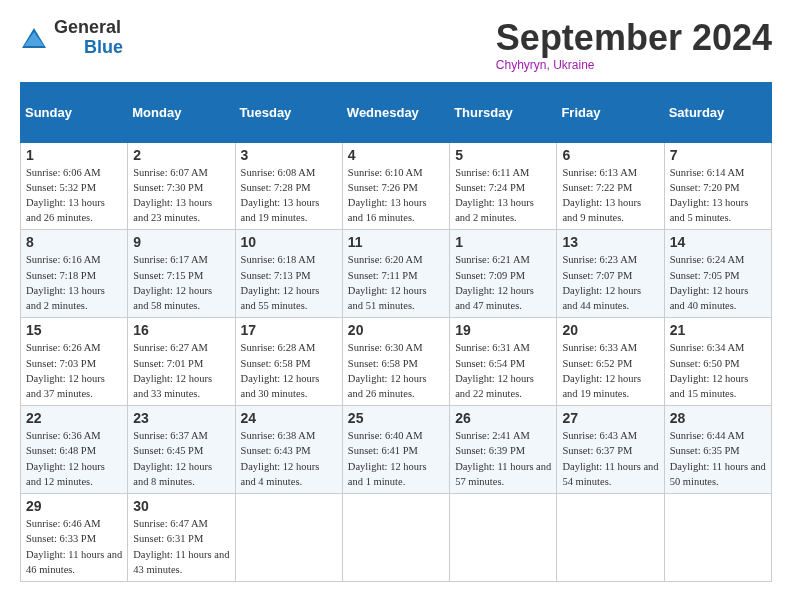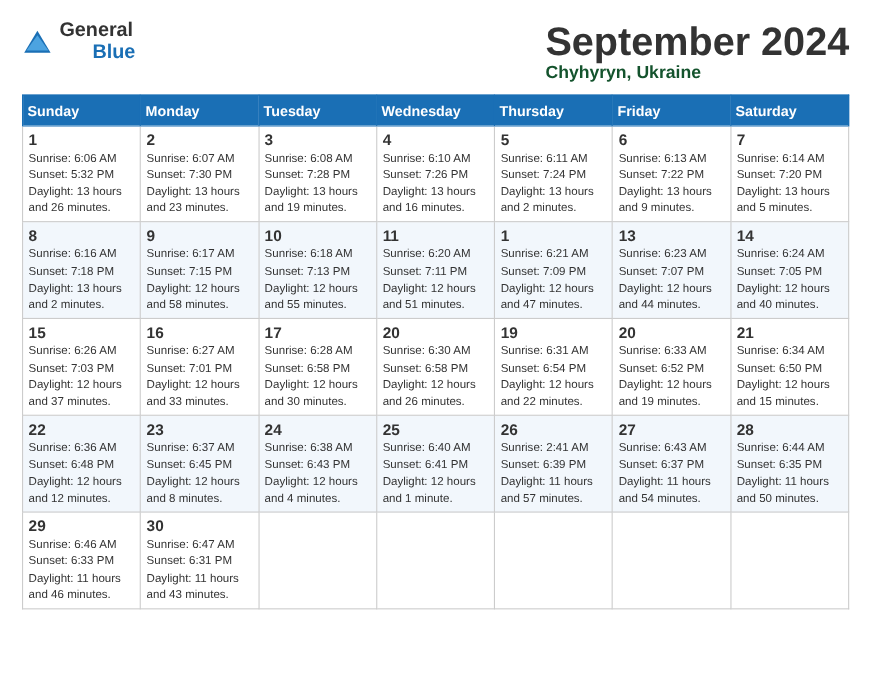--- a/index.html
+++ b/index.html
@@ -49,35 +49,34 @@
     .month-title-block {
       text-align: left;
     }
     .month-title {
       font-size: 36px;
       font-weight: bold;
       color: #333;
       line-height: 1.1;
     }
     .location-title {
-      font-size: 16px;
-      color: #14532d;
-      font-weight: bold;
+      font-size: 12px;
+      color: #a21caf;
     }
     table {
       width: 100%;
       border-collapse: collapse;
       table-layout: fixed;
     }
     thead tr th {
       background: #1a6fb5;
       color: #fff;
       font-size: 13px;
       font-weight: bold;
-      padding: 6px 4px;
+      padding: 22px 4px;
       text-align: left;
       border: 1px solid #1a6fb5;
     }
     tbody tr td {
       vertical-align: top;
       border: 1px solid #ccc;
       padding: 4px 5px;
       font-size: 10.5px;
       color: #333;
       background: #fff;
@@ -90,20 +89,21 @@
       font-size: 14px;
       font-weight: bold;
       color: #333;
       display: block;
       margin-bottom: 2px;
     }
     .day-info {
       line-height: 1.45;
       font-size: 10.5px;
       color: #333;
+      font-family: Liberation Serif, serif;
     }
     .empty-cell {
       background: #fff !important;
     }
   </style>
 </head>
 <body>
 
 <div class="container">
   <div class="header-row">

